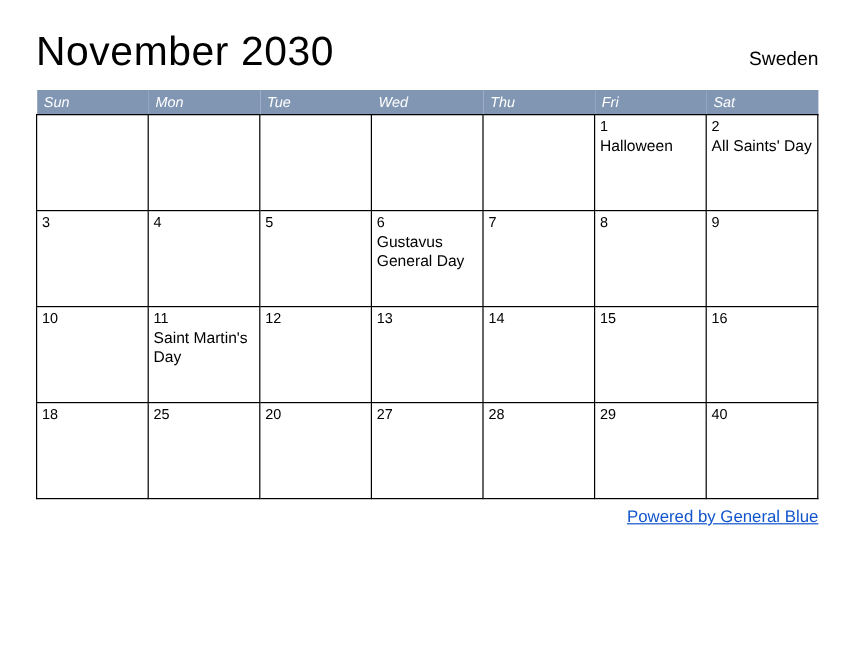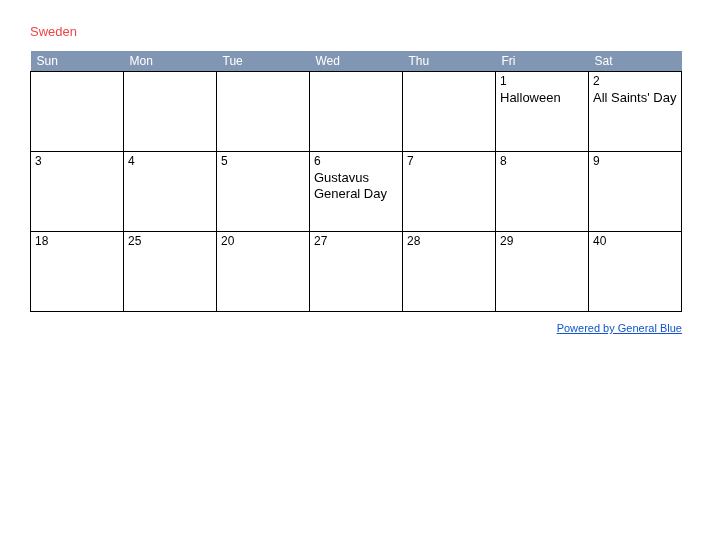--- a/index.html
+++ b/index.html
@@ -17,36 +17,37 @@
     align-items: baseline;
     margin-bottom: 12px;
   }
   .title {
     font-size: 34px;
     font-weight: 400;
     letter-spacing: 0.5px;
     color: #000;
   }
   .region {
-    font-size: 13px;
-    color: #ef4444;
+    font-size: 16px;
+    color: #000000;
   }
   .calendar {
     width: 100%;
     border-collapse: collapse;
     table-layout: fixed;
   }
   .calendar thead th {
     background: #8196b3;
     color: #fff;
     text-align: left;
     font-weight: 400;
     font-size: 12px;
     padding: 3px 6px;
     border: none;
+    font-style: italic;
   }
   .calendar tbody td {
     border: 1px solid #000;
     height: 80px;
     vertical-align: top;
     padding: 2px 4px;
     font-size: 11px;
     color: #000;
   }
   .daynum {
@@ -57,28 +58,29 @@
   .event {
     font-size: 13px;
     line-height: 1.2;
     display: block;
   }
   .footer {
     text-align: right;
     margin-top: 6px;
   }
   .footer a {
-    font-size: 11px;
+    font-size: 14px;
     color: #1155cc;
   }
 </style>
 </head>
 <body>
 
 <div class="header">
+  <div class="title">November 2030</div>
   <div class="region">Sweden</div>
 </div>
 
 <table class="calendar">
   <thead>
     <tr>
       <th>Sun</th>
       <th>Mon</th>
       <th>Tue</th>
       <th>Wed</th>
@@ -122,20 +124,44 @@
         </td>
         <td>
           <span class="daynum">8</span>
         </td>
         <td>
           <span class="daynum">9</span>
         </td>
       </tr>
       <tr>
         <td>
+          <span class="daynum">10</span>
+        </td>
+        <td>
+          <span class="daynum">11</span>
+          <span class="event">Saint Martin's Day</span>
+        </td>
+        <td>
+          <span class="daynum">12</span>
+        </td>
+        <td>
+          <span class="daynum">13</span>
+        </td>
+        <td>
+          <span class="daynum">14</span>
+        </td>
+        <td>
+          <span class="daynum">15</span>
+        </td>
+        <td>
+          <span class="daynum">16</span>
+        </td>
+      </tr>
+      <tr>
+        <td>
           <span class="daynum">18</span>
         </td>
         <td>
           <span class="daynum">25</span>
         </td>
         <td>
           <span class="daynum">20</span>
         </td>
         <td>
           <span class="daynum">27</span>

